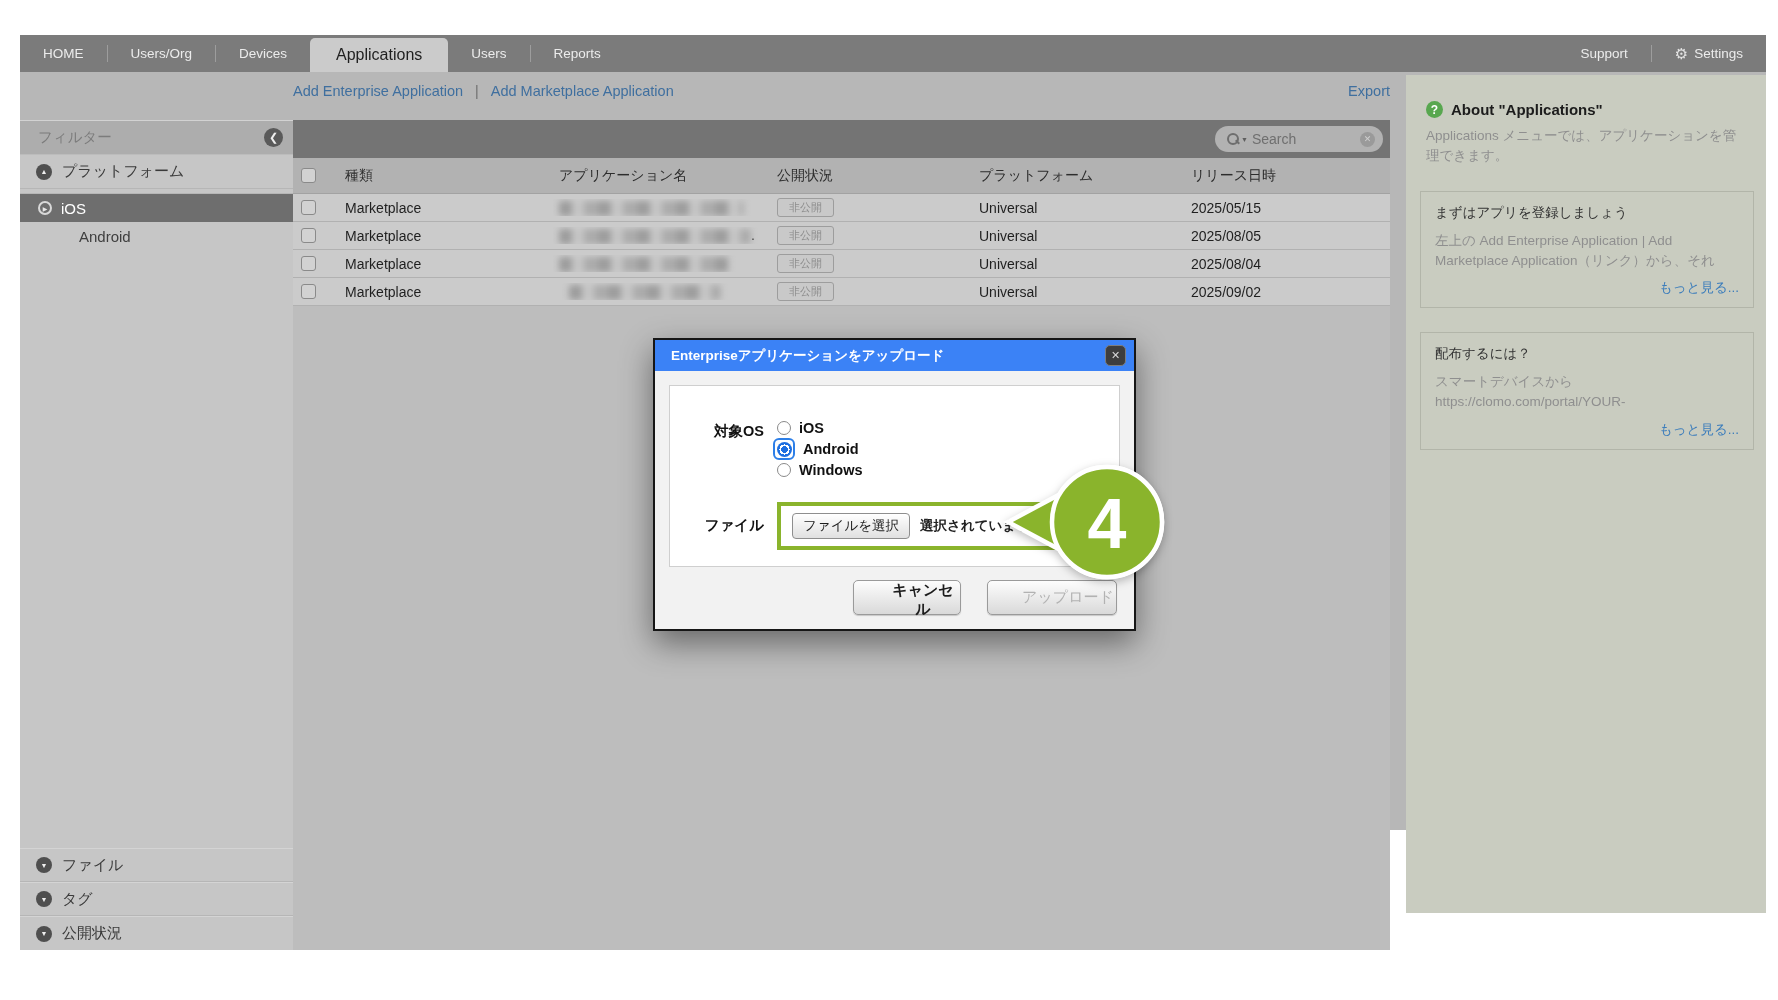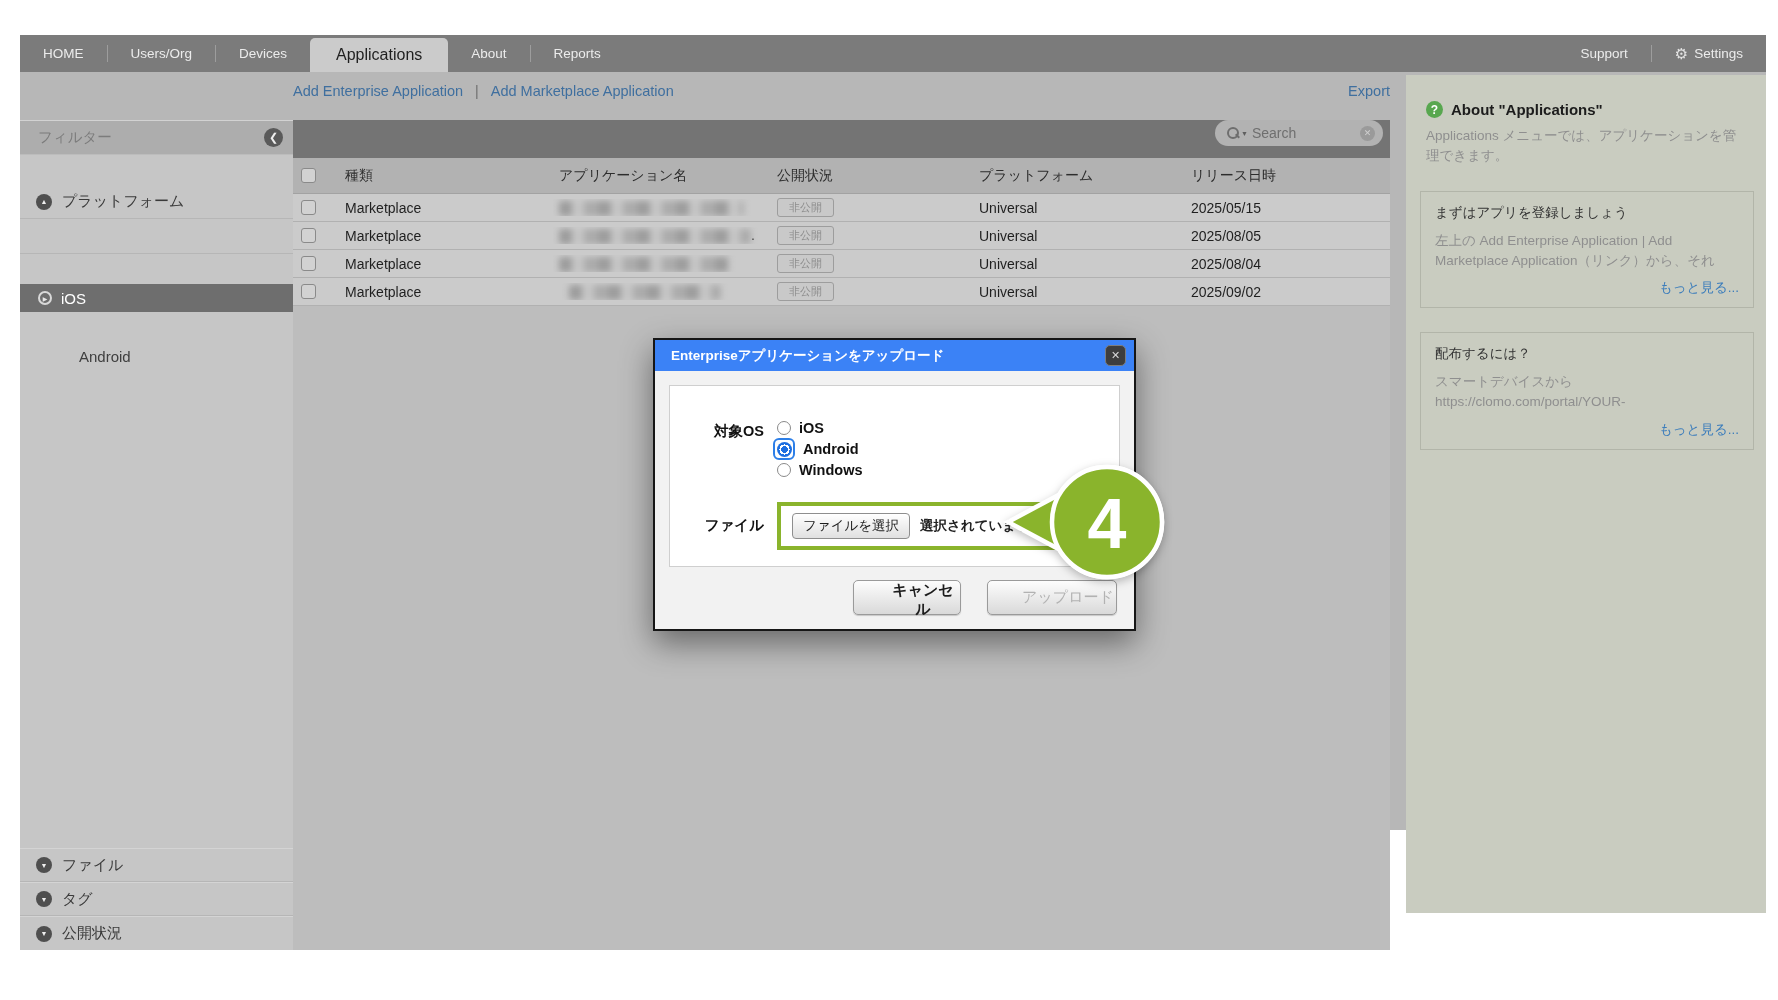--- a/index.html
+++ b/index.html
@@ -20,21 +20,21 @@
   .nav-right .nav-item { display:flex; align-items:center; }
 
   
   .actions-row { position:absolute; left:273px; top:48px; width:1097px; display:flex; align-items:center; }
   .blue-link { color:#3f6f9f; font-size:14.5px; text-decoration:none; cursor:pointer; }
   .action-sep { color:#6f6f6f; margin:0 12px; font-size:14px; }
   .export-link { margin-left:auto; }
 
   
   .sidebar { position:absolute; left:0; top:85px; width:273px; height:830px; background:#c6c6c6;
-    display:flex; flex-direction:column; border-top:1px solid #d2d2d2;gap:30px; }
+    display:flex; flex-direction:column; border-top:1px solid #d2d2d2; }
   .filter-header { height:34px; background:#adadad; display:flex; align-items:center; padding:0 10px 0 18px;
     color:#7c7c7c; font-size:14.5px; border-bottom:1px solid #bcbcbc; }
   .collapse-btn { margin-left:auto; width:19px; height:19px; border-radius:50%; background:#5a5a5a;
     color:#eee; font-size:11px; display:flex; align-items:center; justify-content:center; cursor:pointer; }
   .side-section { height:34px; display:flex; align-items:center; padding-left:16px; font-size:15px;
     color:#3a3a3a; border-bottom:1px solid #b6b6b6; cursor:pointer; background:#c6c6c6; }
   .circle-ic { width:16px; height:16px; border-radius:50%; background:#4f4f4f; color:#efefef;
     display:flex; align-items:center; justify-content:center; font-size:7px; margin-right:10px; flex:0 0 16px; }
   .side-item { height:28px; display:flex; align-items:center; font-size:15px; color:#3f3f3f;
     padding-left:18px; cursor:pointer; }
@@ -42,21 +42,21 @@
   .sel-ic { width:14px; height:14px; border-radius:50%; border:2px solid #d9d9d9; margin-right:9px;
     display:flex; align-items:center; justify-content:center; color:#e8e8e8; font-size:6px; flex:0 0 14px; }
   .side-item.plain { padding-left:59px; }
   .side-spacer { flex:1; }
   .side-gap { height:5px; border-bottom:1px solid #b6b6b6; }
   .bottom-sections .side-section { border-top:1px solid #d4d4d4; }
 
   
   .table-area { position:absolute; left:273px; top:85px; width:1097px; height:830px; background:#bdbdbd; }
   .table-toolbar { position:relative; height:38px; background:#747474; }
-  .search-pill { position:absolute; right:7px; top:0; width:168px; height:26px; border-radius:13px;
+  .search-pill { position:absolute; right:7px; top:6px; width:168px; height:26px; border-radius:13px;
     background:#b2b2b2; display:flex; align-items:center; padding:4px 8px; }
   .mag { position:relative; width:12px; height:12px; margin:0 2px 0 4px; }
   .mag::before { content:""; position:absolute; left:0; top:0; width:8px; height:8px;
     border:2px solid #6e6e6e; border-radius:50%; }
   .mag::after { content:""; position:absolute; left:8px; top:8px; width:5px; height:2px;
     background:#6e6e6e; transform:rotate(45deg); }
   .search-dd { font-size:7px; color:#5e5e5e; margin-right:4px; }
   .search-input { flex:1; min-width:0; border:none; outline:none; background:transparent;
     font-size:14px; color:#4c4c4c; font-family:inherit; }
   .search-input::placeholder { color:#6f6f6f; opacity:1; }
@@ -134,21 +134,21 @@
   <div class="app">
 
     <div class="navbar">
       <div class="nav-left">
         <div class="nav-item">HOME</div>
         <div class="nav-sep"></div>
         <div class="nav-item">Users/Org</div>
         <div class="nav-sep"></div>
         <div class="nav-item">Devices</div>
         <div class="nav-tab-active">Applications</div>
-        <div class="nav-item">About</div>
+        <div class="nav-item">Users</div>
         <div class="nav-sep"></div>
         <div class="nav-item">Reports</div>
       </div>
       <div class="nav-right">
         <div class="nav-item">Support</div>
         <div class="nav-sep"></div>
         <div class="nav-item">
           <span class="gear">⚙</span>
           <span>Settings</span>
         </div>

